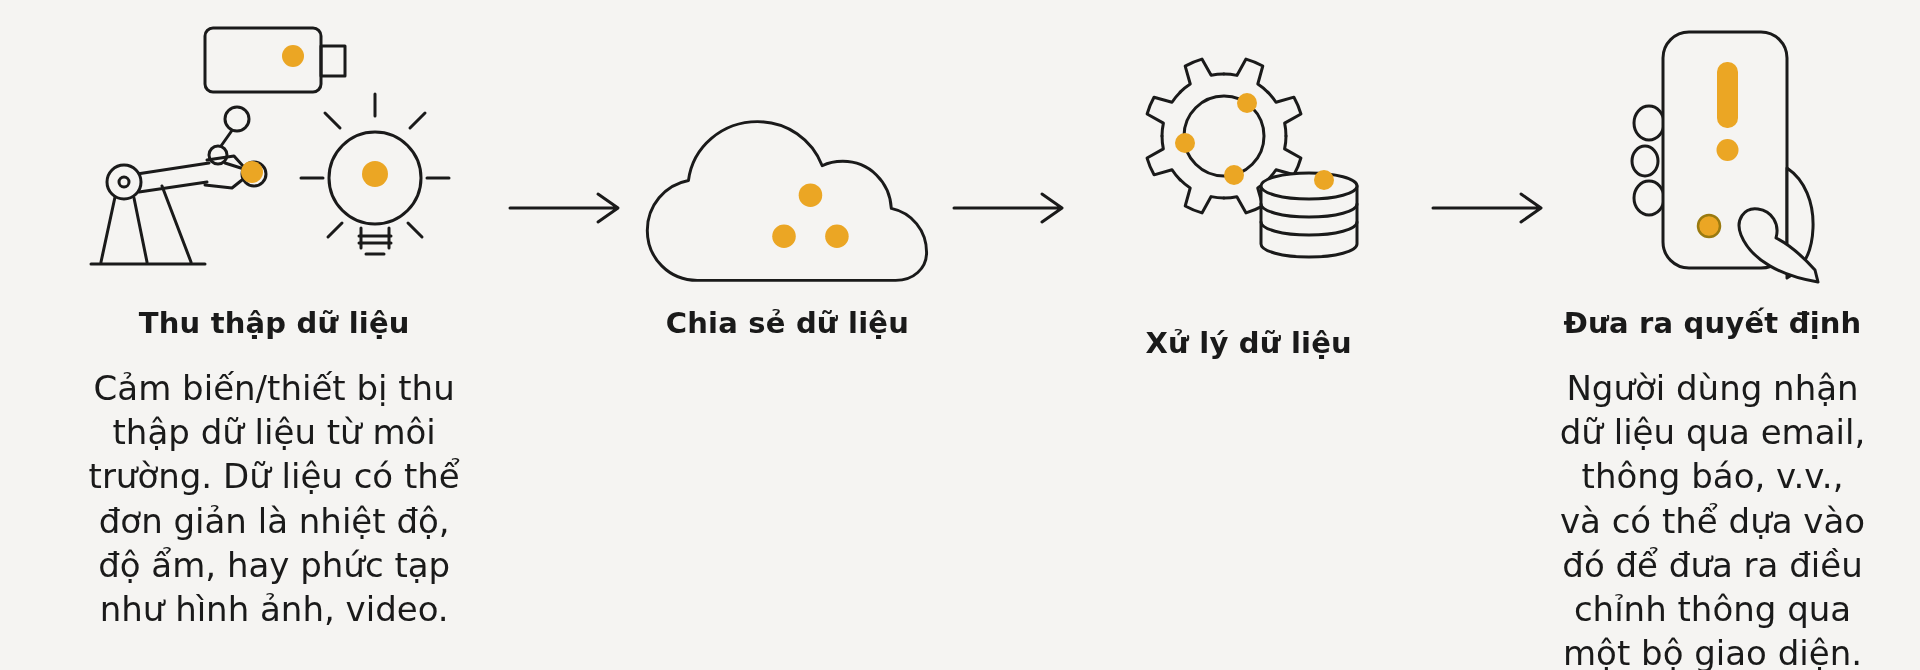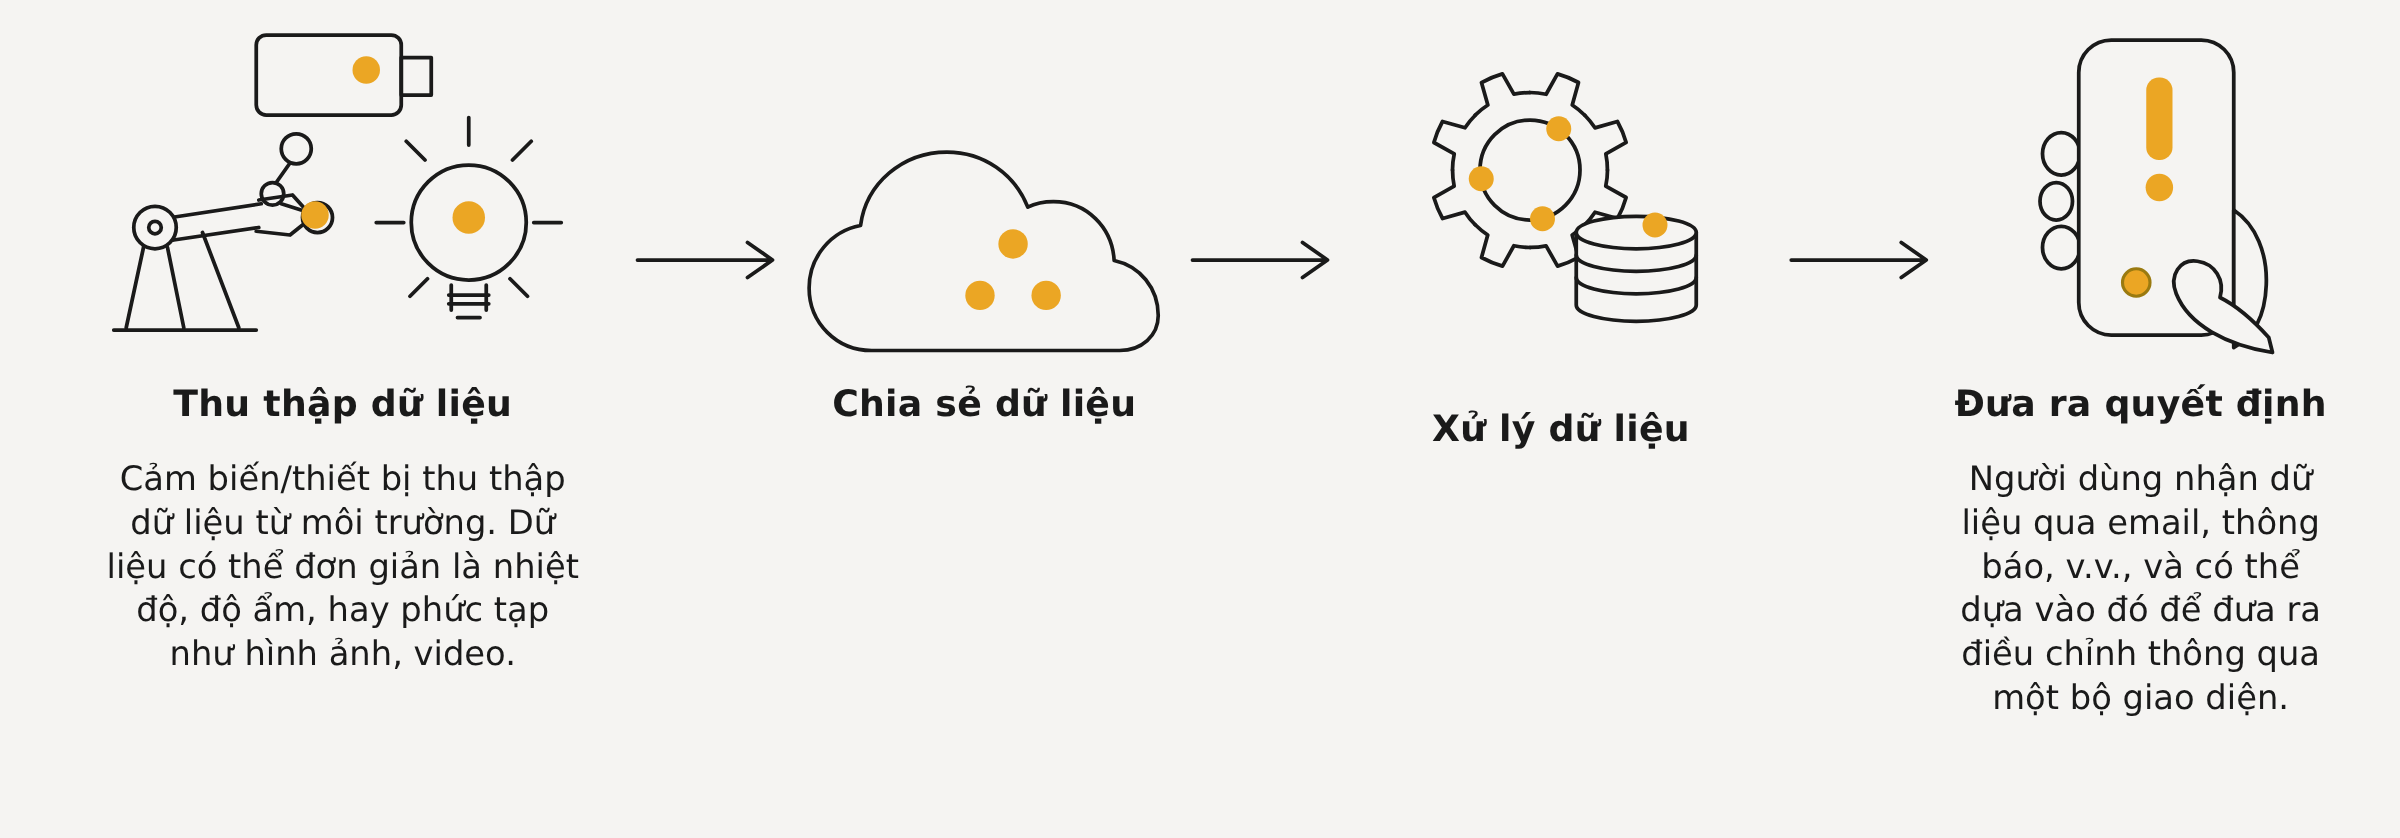--- a/index.html
+++ b/index.html
@@ -4,21 +4,21 @@
 <style>
   :root{ --bg:#F5F4F2; --line:#1A1A1A; --accent:#EBA624; }
   *{ box-sizing:border-box; }
   html,body{ margin:0; padding:0; }
   body{ font-family:"DejaVu Sans","Liberation Sans",sans-serif; background:var(--bg); color:var(--line); }
   .canvas{ width:1920px; height:670px; background:var(--bg); display:flex; justify-content:space-between; align-items:flex-start; padding:18px 42px 0 42px; overflow:hidden; }
   .stage{ display:flex; flex-direction:column; align-items:center; text-align:center; }
   .stage-1{ width:470px; } .stage-2{ width:330px; } .stage-3{ width:365px;gap:20px; } .stage-4{ width:335px; }
   .icon-box{ height:266px; display:flex; align-items:flex-end; justify-content:center; }
   .stage h3{ margin:22px 0 0 0; font-size:29px; font-weight:700; letter-spacing:0.2px; }
-  .stage p{ margin:26px 0 0 0; font-size:27px; line-height:1.3; }
+  .stage p{ margin:26px 0 0 0; font-size:34px; line-height:1.3; }
   .stage-1 p{ max-width:386px; } .stage-2 p{ max-width:316px; } .stage-3 p{ max-width:346px; } .stage-4 p{ max-width:306px; }
   .arrow{ flex:0 0 auto; margin-top:170px; }
   .ln{ stroke:var(--line); stroke-width:3; fill:none; stroke-linecap:round; stroke-linejoin:round; }
   .ln2{ stroke-width:2; }
   .bg{ fill:var(--bg); }
   .dot{ fill:var(--accent); stroke:none; }
   .lnring{ stroke:#9a7a10; stroke-width:2.5; }
 </style>
 </head>
 <body>

